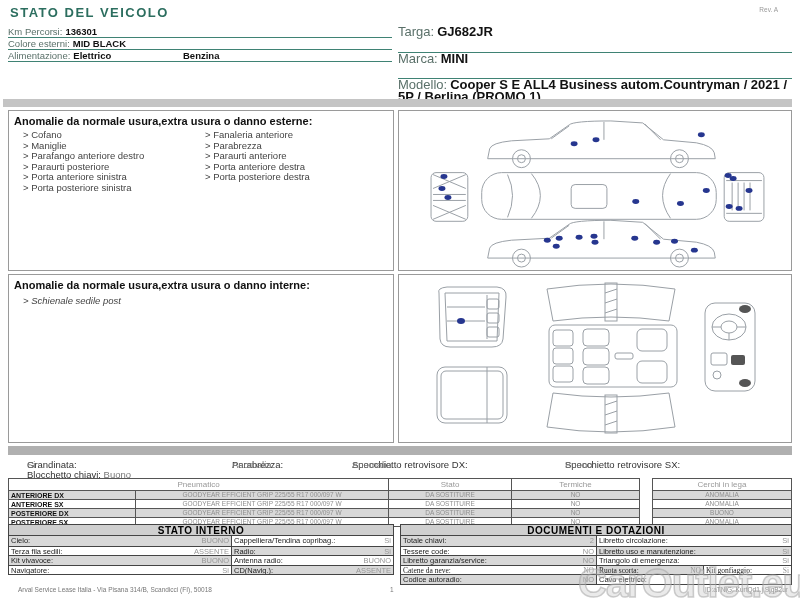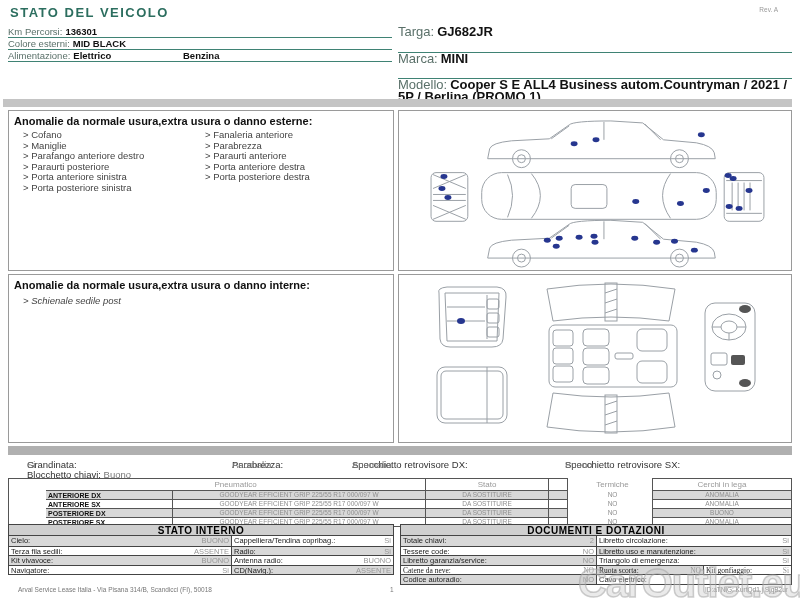--- a/index.html
+++ b/index.html
@@ -32,21 +32,21 @@
   .alist { position:absolute; top:19px; font-size:9.5px; color:#444; line-height:10.5px; }
   .alist.c1 { left:14px; } .alist.c2 { left:196px; }
   .int-text .alist { top:21px; left:14px;font-style:italic; }
   .ai::before { content:"> "; }
   
   .summary { position:absolute; top:459px; left:0; width:800px; font-size:9.5px; }
   .summary span { position:absolute; white-space:nowrap; }
   .s-label { color:#333; } .s-val { color:#777; }
   .sum2 { position:absolute; top:469px; left:27px; font-size:9.5px; }
   
-  .tyre-main { position:absolute; left:8px; top:478px; width:560px; border:1px solid #555; font-size:6.5px;padding-left:37px; }
+  .tyre-main { position:absolute; left:8px; top:478px; width:632px; border:1px solid #555; font-size:6.5px; }
   .tyre-cerchi { position:absolute; left:652px; top:478px; width:140px; border:1px solid #555; font-size:6.5px; }
   .trow { display:grid; border-top:1px solid #555; }
   .trow:first-child { border-top:none; }
   .tyre-main .thead { grid-template-columns:379px 123px 128px; height:11px; line-height:11px; }
   .tyre-main .tdata { grid-template-columns:126px 253px 123px 128px; height:9px; line-height:8px; }
   .tyre-cerchi .thead { grid-template-columns:138px; height:11px; line-height:11px; }
   .tyre-cerchi .tdata { grid-template-columns:138px; height:9px; line-height:8px; }
   .tcell { overflow:hidden; white-space:nowrap; }
   .tcell + .tcell { border-left:1px solid #555; }
   .th { color:#999; text-align:center; font-size:8px; }

